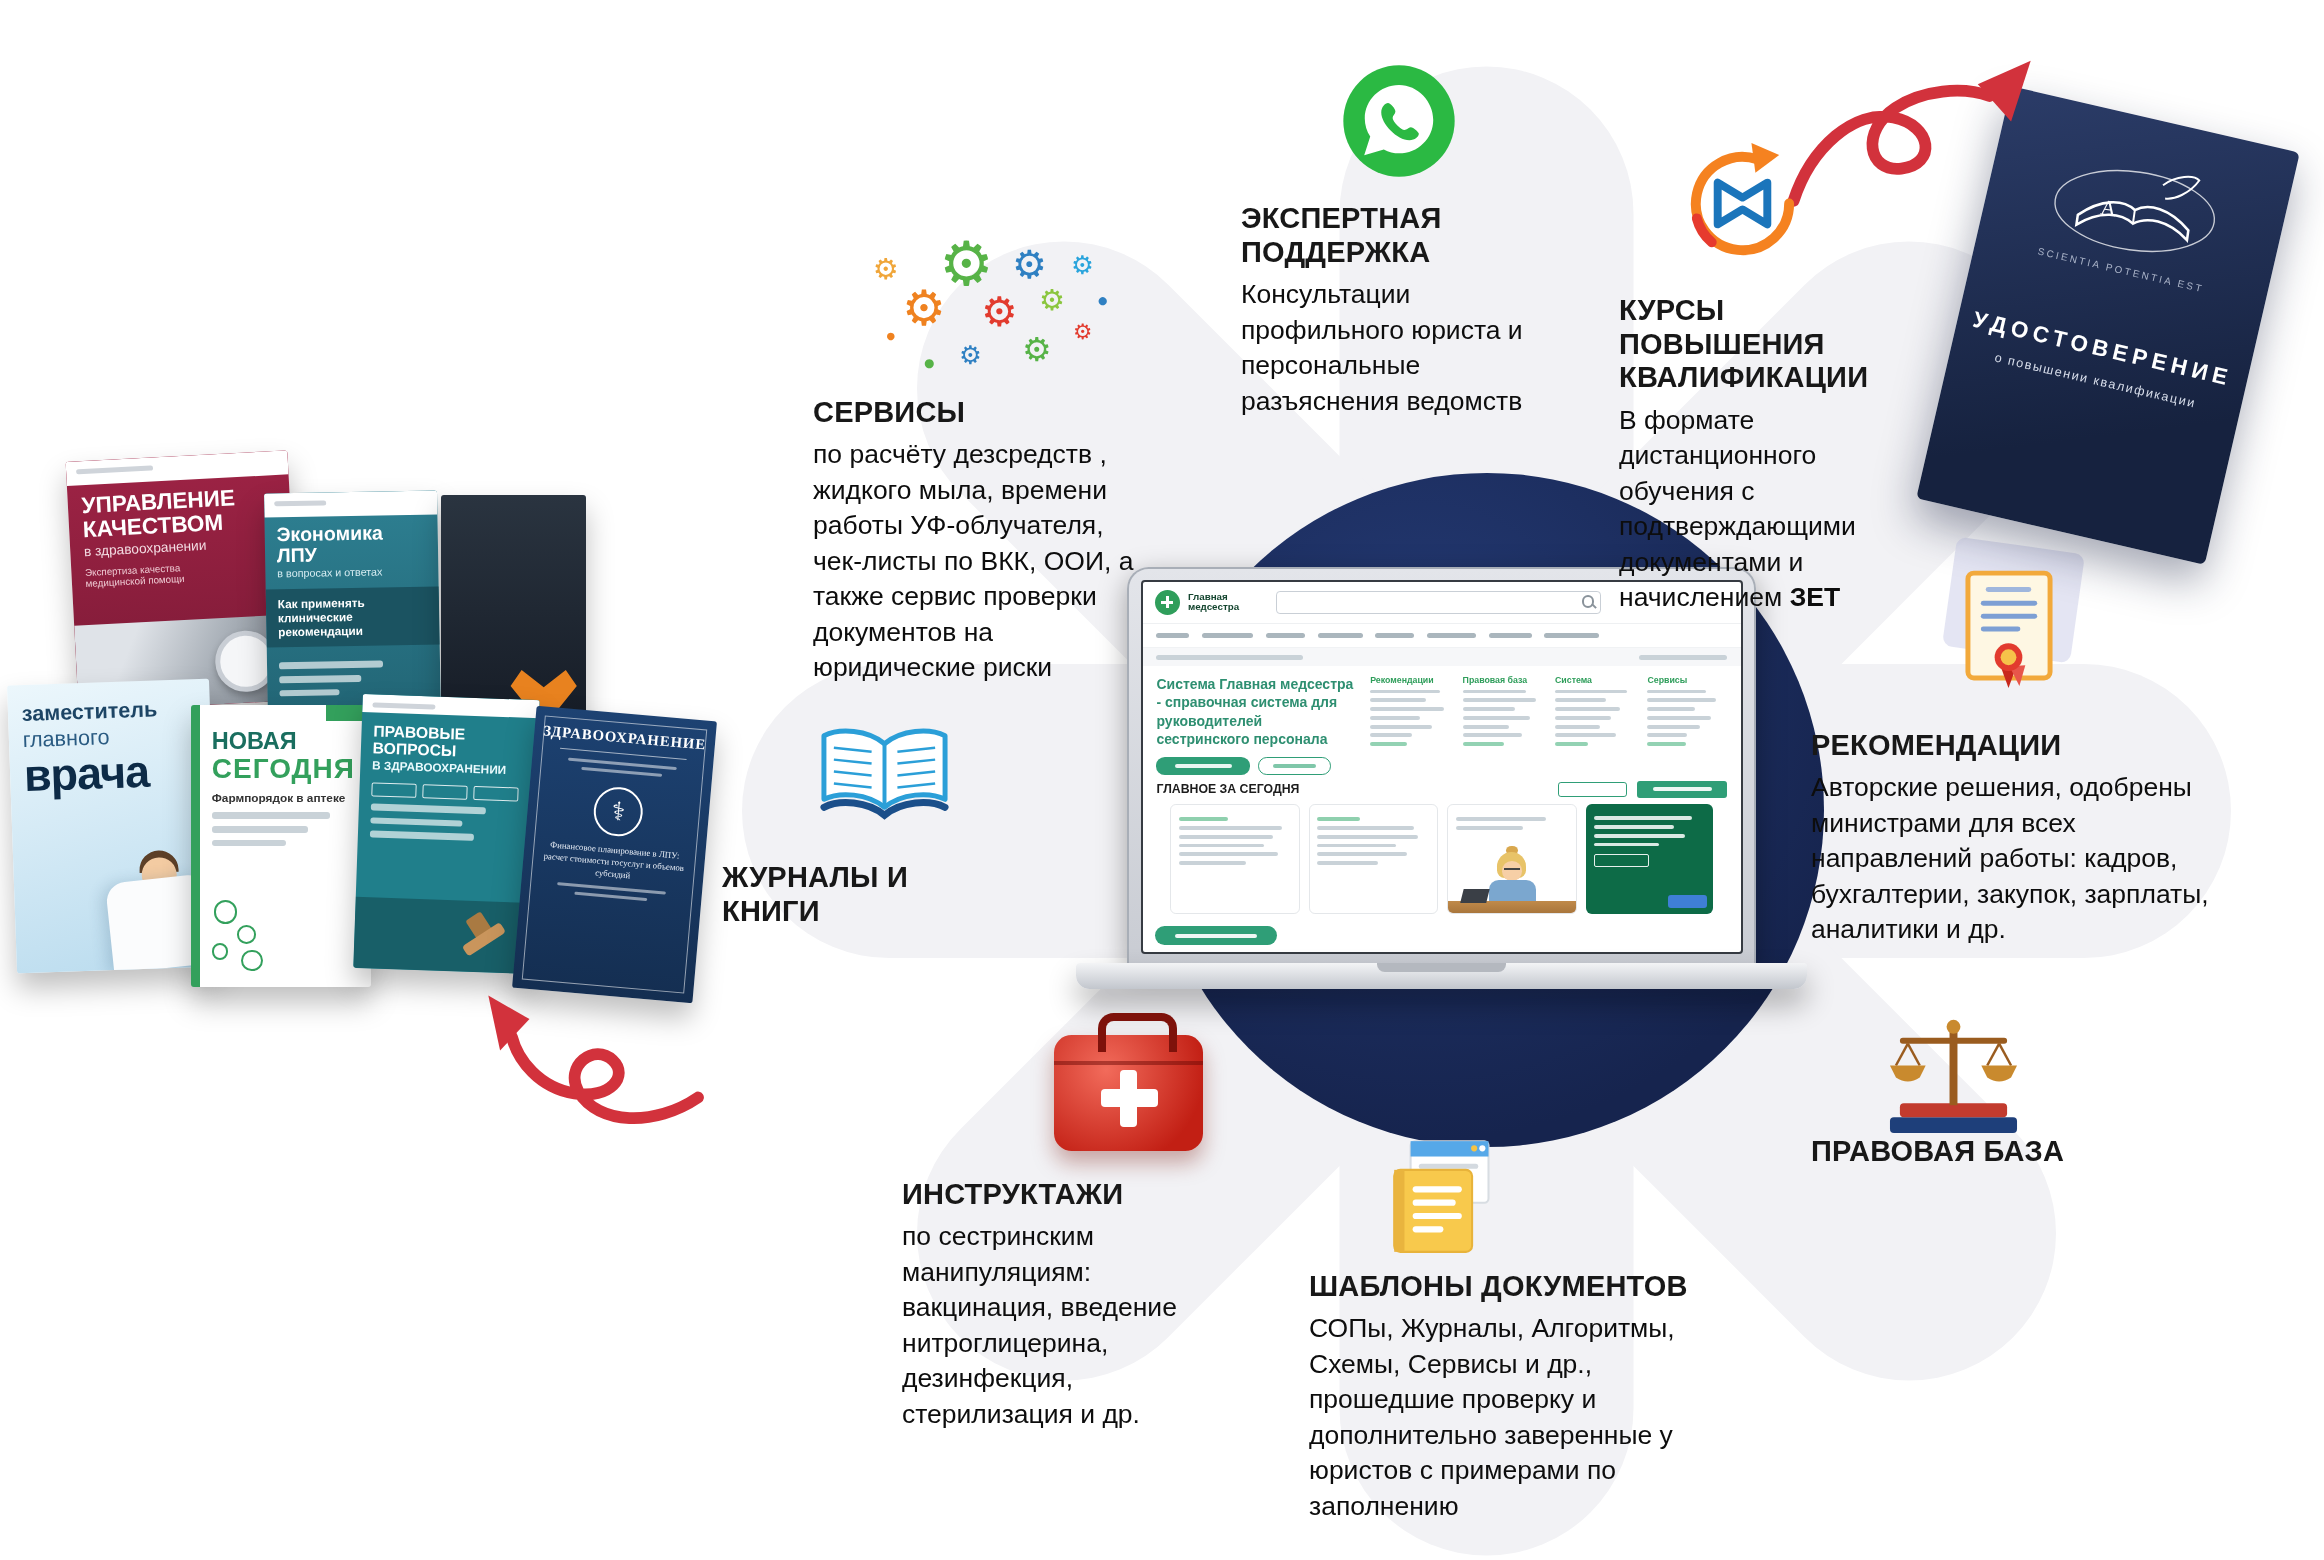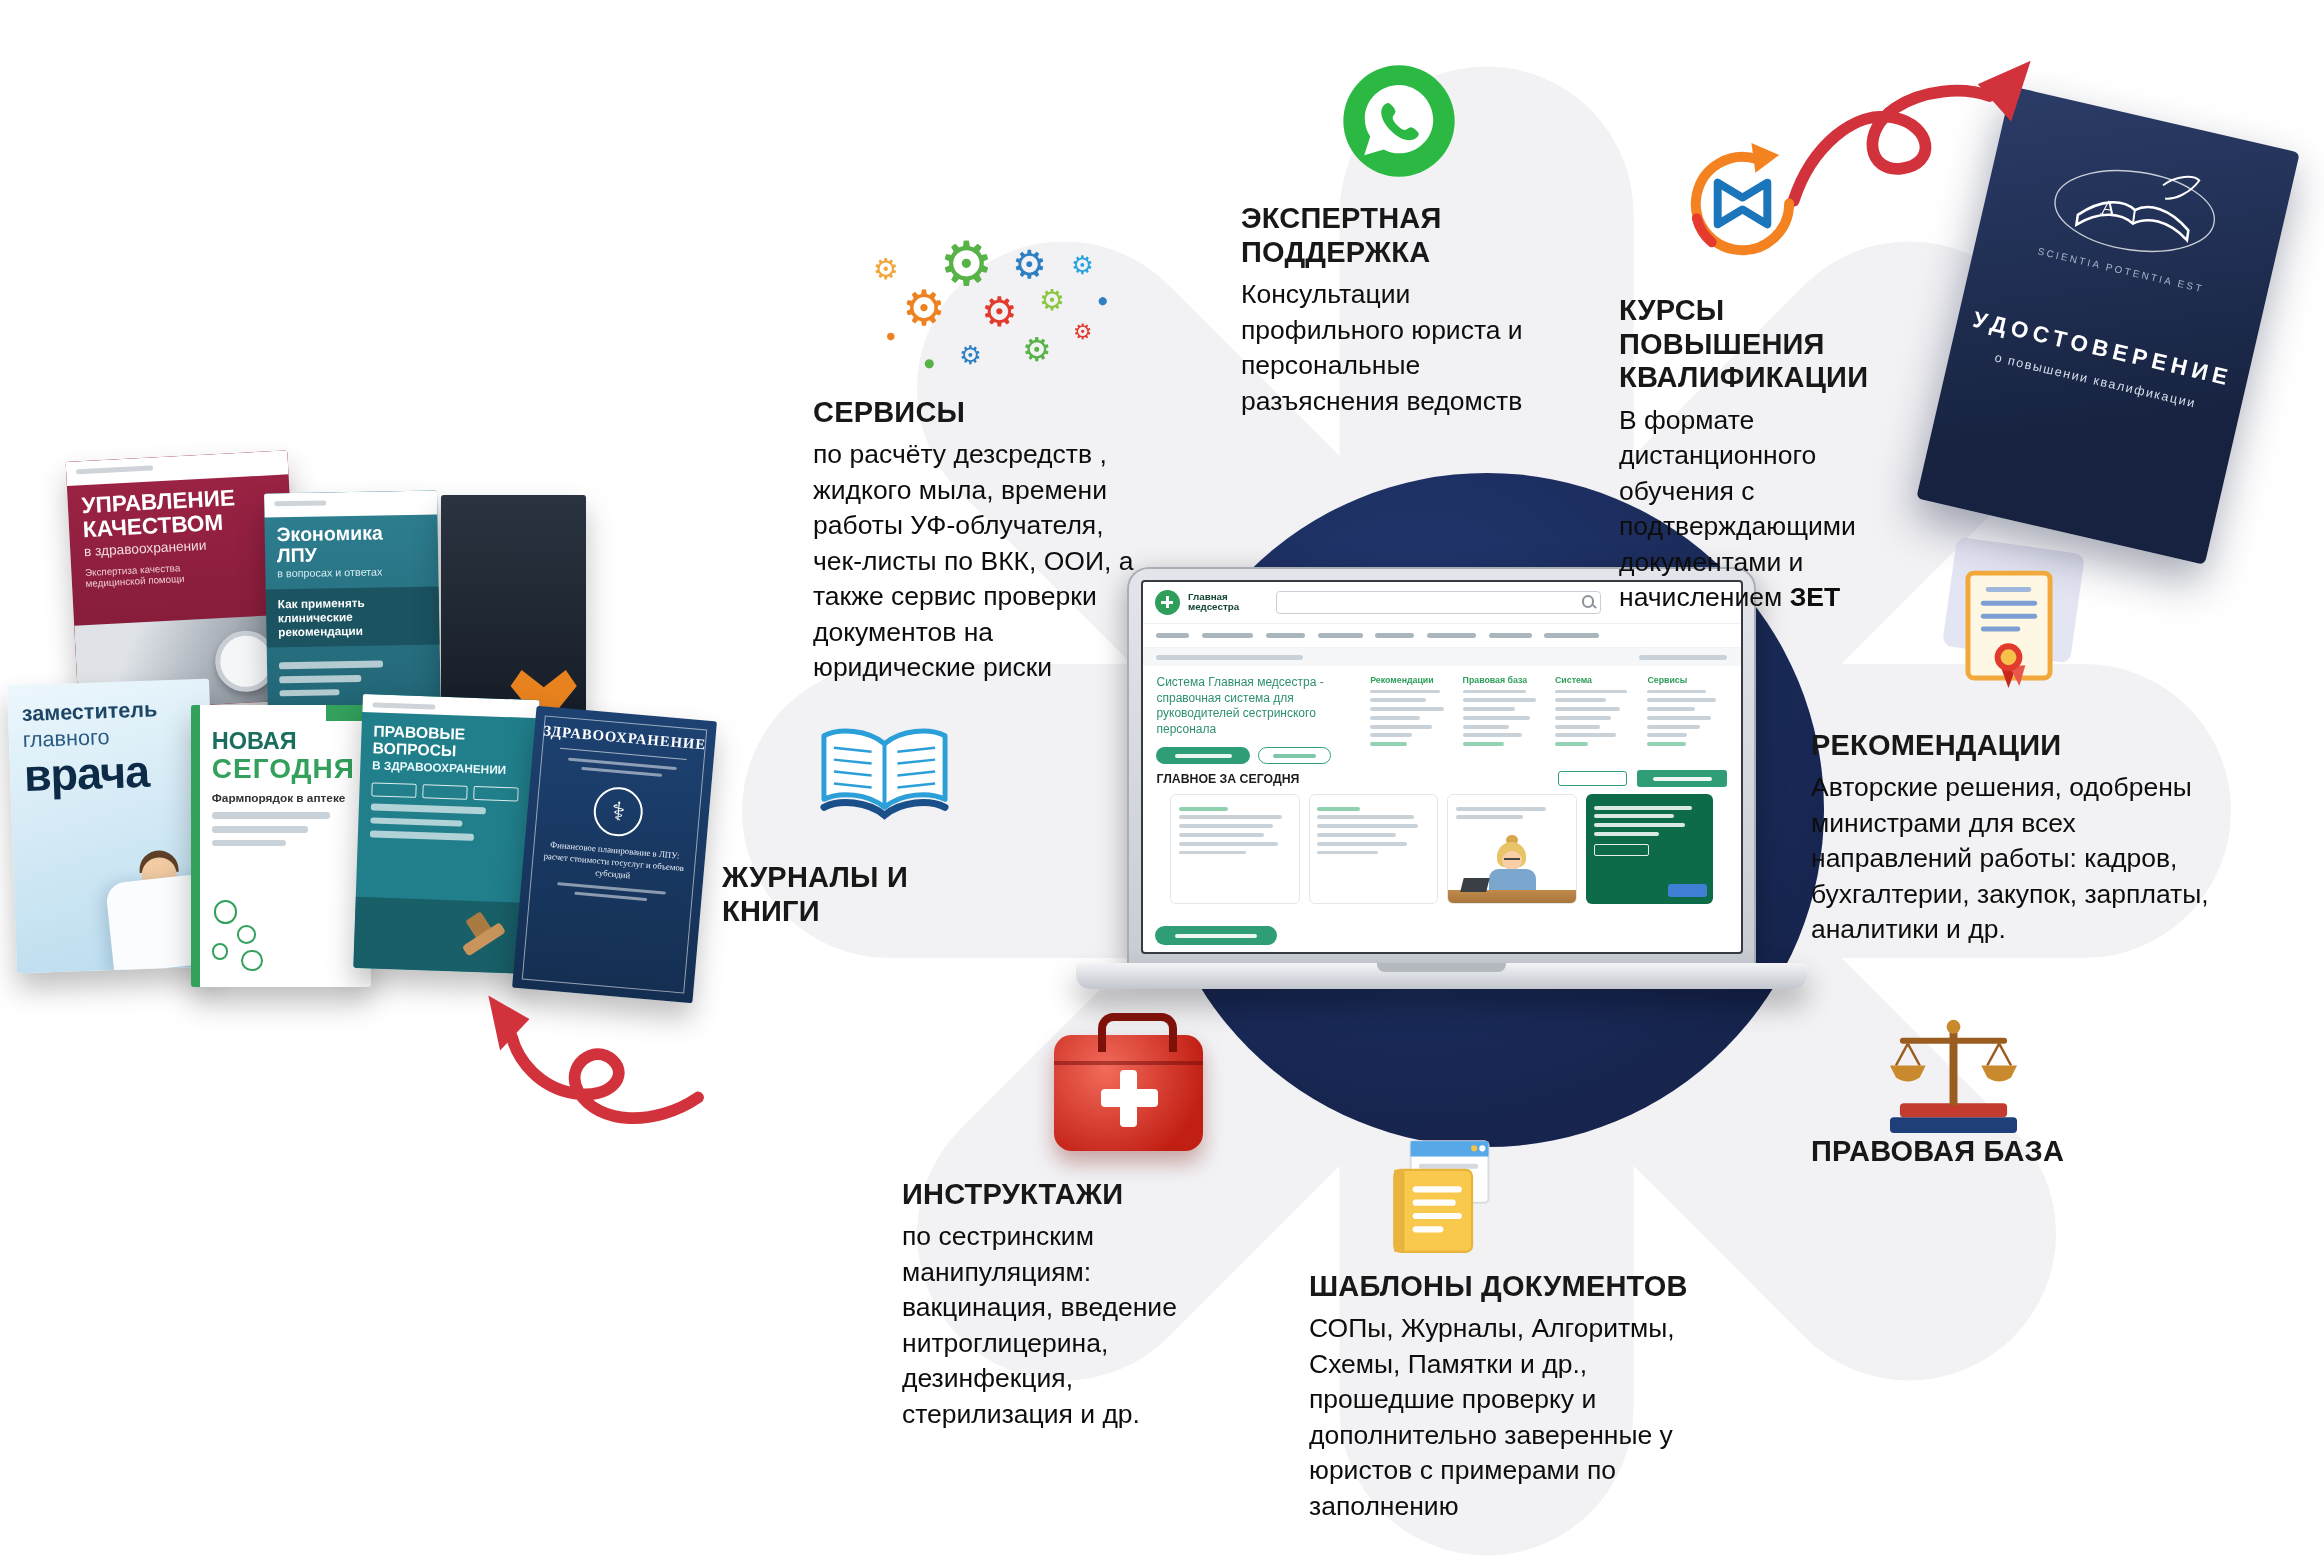--- a/index.html
+++ b/index.html
@@ -153,21 +153,21 @@
   .mag::after{content:"";position:absolute;left:7.8px;top:7.8px;width:5.9px;height:2px;background:#8a939b;transform:rotate(45deg);}
 
   .site-nav{height:23.5px;display:flex;gap:12.7px;align-items:center;padding:0 13.7px;border-bottom:1px solid #f0f2f4;}
   .site-nav .bar{margin:0;height:5.9px;background:#aab6bd;}
   .subbar{height:17.6px;background:#f6f7f9;display:flex;align-items:center;padding:0 13.7px;}
   .subbar .bar{margin:0;height:4.9px;}
   .subbar .right{margin-left:auto;}
 
   .hero{display:flex;padding:8.8px 13.7px 3.9px;gap:15.7px;}
   .hero-left{width:198px;flex:0 0 auto;}
-  .hero-title{color:#2e8f71;font-weight:400;font-size:12px;line-height:1.32;}
+  .hero-title{color:#2e8f71;font-weight:700;font-size:14px;line-height:1.32;}
   .hero-btns{display:flex;gap:7.8px;margin-top:8.8px;}
   .btn-fill{width:94px;height:17.6px;border-radius:8.8px;background:#2f9e77;display:flex;align-items:center;justify-content:center;}
   .btn-fill .bar{width:57px;height:3.9px;margin:0;background:rgba(255,255,255,.9);}
   .btn-line{width:73px;height:17.6px;border-radius:8.8px;border:1.5px solid #2f9e77;display:flex;align-items:center;justify-content:center;box-sizing:border-box;}
   .btn-line .bar{width:43px;height:3.9px;margin:0;background:#7fc7a9;}
   .hero-cols{flex:1;display:flex;gap:12.7px;}
   .col{flex:1;}
   .col-head{color:#2f9e5b;font-size:8.8px;font-weight:700;margin-bottom:4.9px;}
   .col .bar{height:3.9px;margin:4.9px 0;}
   .col .bar.green{background:#93d2b3;}
@@ -447,21 +447,21 @@
     <div class="co-title">РЕКОМЕНДАЦИИ</div>
     <div class="co-text">Авторские решения, одобрены министрами для всех направлений работы: кадров, бухгалтерии, закупок, зарплаты, аналитики и др.</div>
   </div>
 
   <div class="callout" style="left:1811px;top:1135px;width:433px">
     <div class="co-title">ПРАВОВАЯ БАЗА</div>
   </div>
 
   <div class="callout" style="left:1309px;top:1270px;width:388px">
     <div class="co-title">ШАБЛОНЫ ДОКУМЕНТОВ</div>
-    <div class="co-text">СОПы, Журналы, Алгоритмы, Схемы, Памятки и др., прошедшие проверку и дополнительно заверенные у юристов с примерами по заполнению</div>
+    <div class="co-text">СОПы, Журналы, Алгоритмы, Схемы, Сервисы и др., прошедшие проверку и дополнительно заверенные у юристов с примерами по заполнению</div>
   </div>
 
   <div class="callout" style="left:902px;top:1178px;width:294px">
     <div class="co-title">ИНСТРУКТАЖИ</div>
     <div class="co-text">по сестринским манипуляциям: вакцинация, введение нитроглицерина, дезинфекция, стерилизация и др.</div>
   </div>
 
   <div class="callout" style="left:722px;top:861px;width:290px">
     <div class="co-title">ЖУРНАЛЫ И  КНИГИ</div>
   </div>

